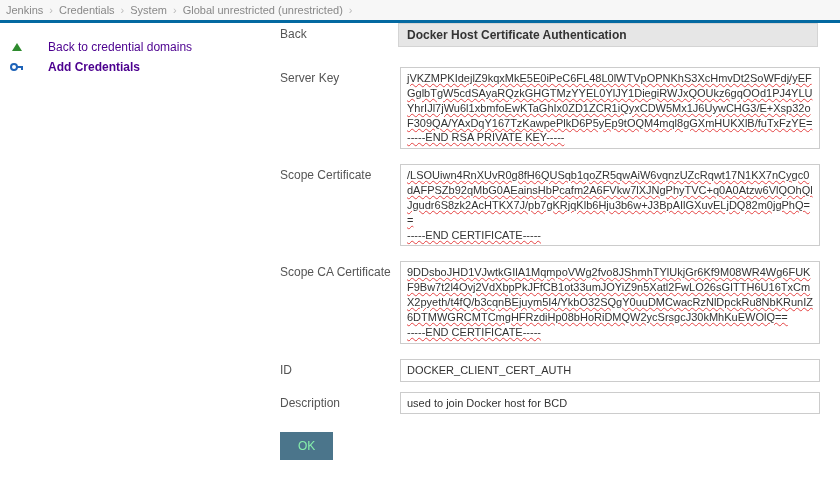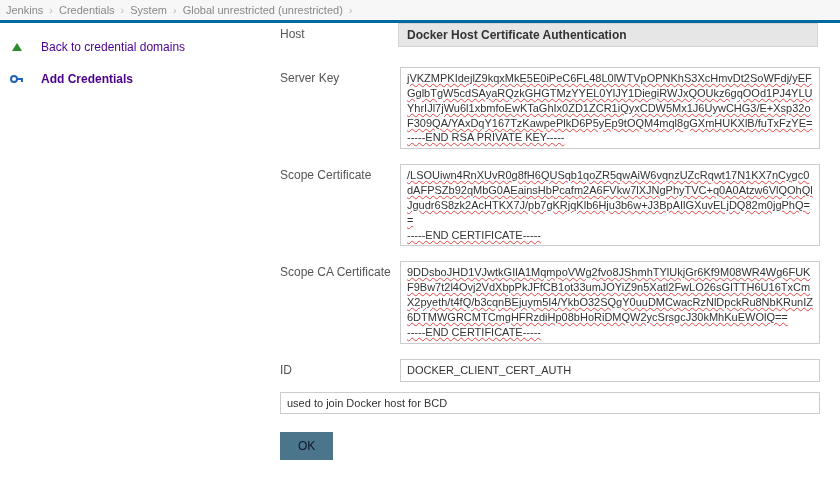--- a/index.html
+++ b/index.html
@@ -5,42 +5,42 @@
   * { box-sizing: border-box; }
   html, body { margin: 0; padding: 0; font-family: "Segoe UI", Arial, sans-serif; font-size: 12px; color: #333; background: #fff; }
   .page { width: 840px; height: 500px; overflow: hidden; }
 
   .breadcrumb { display: flex; align-items: center; gap: 6px; padding: 4px 10px 4px 6px; background: #f7f7f7; border-bottom: 3px solid #0369a1; color: #888; font-size: 11px; }
   .breadcrumb .crumb { color: #888; cursor: pointer; }
   .breadcrumb .chev { color: #bbb; }
 
   .body { display: flex; height: calc(100% - 22px); }
   .sidebar { width: 280px; padding: 14px 10px 10px 10px; }
-  .sidelink { display: flex; align-items: center; gap: 17px; padding: 3px 0; color: #4c008f; cursor: pointer; font-size: 12px; }
+  .sidelink { display: flex; align-items: center; gap: 24px; padding: 3px 0; color: #4c008f; cursor: pointer; font-size: 12px; }
   .sidelink .ic { width: 14px; height: 14px; display: inline-flex; align-items: center; justify-content: center; }
-  .bold { font-weight: 700; margin-top: 12px; }
+  .bold { font-weight: 700; }
 
   .main { flex: 1; padding: 0 20px 0 0; }
   .row { display: flex; align-items: flex-start; margin-bottom: 12px; }
   .row.label-row { margin-bottom: 10px; }
   .lab { width: 120px; padding-top: 4px; color: #555; font-size: 12px; }
   .fieldwrap { flex: 1; }
 
   .readonly-box { background: #e6e6e6; border: 1px solid #d4d4d4; padding: 4px 8px; font-size: 12px; color: #333; width: 100%; font-weight: bold; }
   .kind-box { margin-left: -2px; }
 
   textarea, input[type=text] {
     width: 100%; font-size: 11px; font-family: "Segoe UI", Arial, sans-serif;
     border: 1px solid #ccc; padding: 3px 6px; color: #333; background: #fff;
     resize: none; line-height: 1.35;
   }
   textarea { overflow: hidden; white-space: pre-wrap; word-break: break-all; }
   .spellwavy { text-decoration: underline wavy rgba(220,0,0,0.7); text-decoration-thickness: 1px; text-underline-offset: 1px; }
 
-  .btn { display: inline-block; background: #4b758b; color: #0f172a; border: none; padding: 7px 18px; font-size: 12px; cursor: pointer; text-align: center; }
+  .btn { display: inline-block; background: #4b758b; color: #86efac; border: none; padding: 7px 18px; font-size: 12px; cursor: pointer; text-align: center; }
   .btn-row { padding-left: 0; margin-top: 18px; }
 
   .arrow-up { width: 0; height: 0; border-left: 5px solid transparent; border-right: 5px solid transparent; border-bottom: 8px solid #2e8b2e; }
   .keyicon svg { display: block; }
 </style>
 </head>
 <body>
 <div class="page">
 
   <div class="breadcrumb">
@@ -71,21 +71,21 @@
               <rect x="11" y="6" width="2" height="4" fill="#1e63b8"></rect>
             </svg>
         </span>
         <span>Add Credentials</span>
       </div>
     </div>
 
     <div class="main">
 
       <div class="row label-row">
-        <div class="lab">Host</div>
+        <div class="lab">Back</div>
         <div class="fieldwrap">
           <div class="readonly-box kind-box">Docker Host Certificate Authentication</div>
         </div>
       </div>
 
       <div class="row label-row">
       </div>
 
       <div class="row">
         <div class="lab">Server Key</div>
@@ -112,20 +112,21 @@
       </div>
 
       <div class="row label-row">
         <div class="lab">ID</div>
         <div class="fieldwrap">
           <input type="text" value="DOCKER_CLIENT_CERT_AUTH" style="">
         </div>
       </div>
 
       <div class="row label-row">
+        <div class="lab">Description</div>
         <div class="fieldwrap">
           <input type="text" value="used to join Docker host for BCD" style="">
         </div>
       </div>
 
       <div class="btn-row">
         <button class="btn">OK</button>
       </div>
 
     </div>

